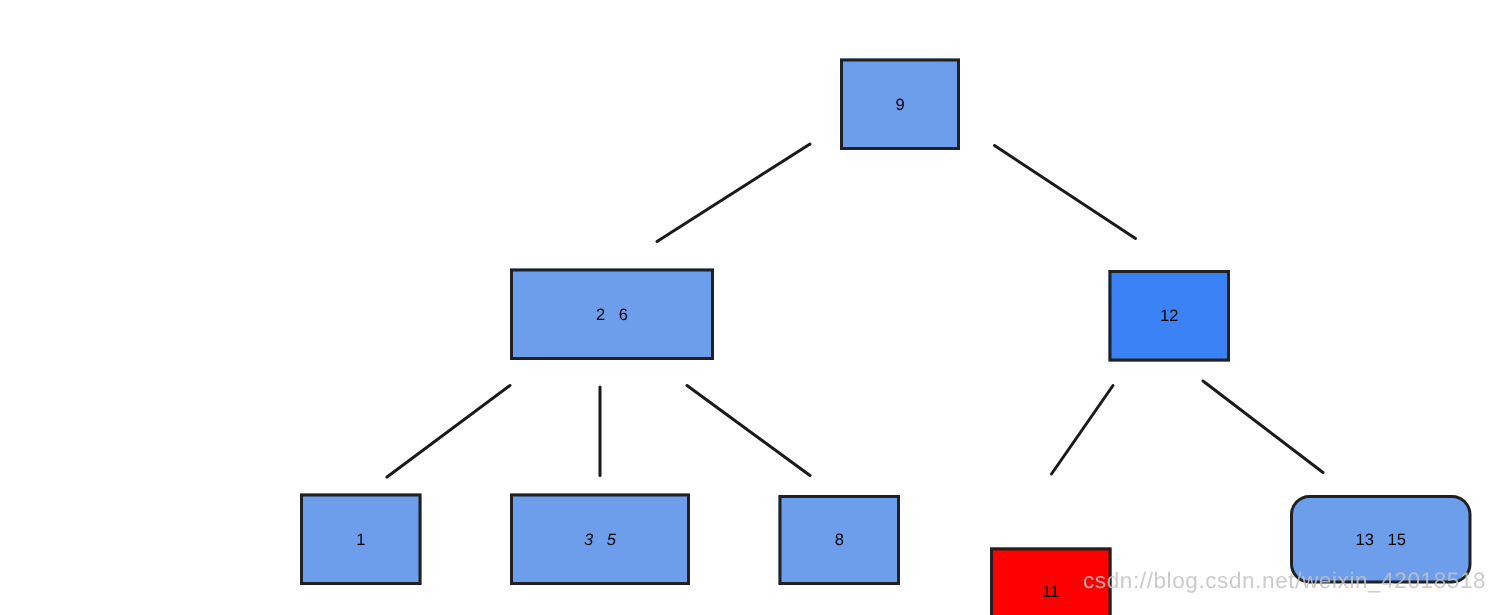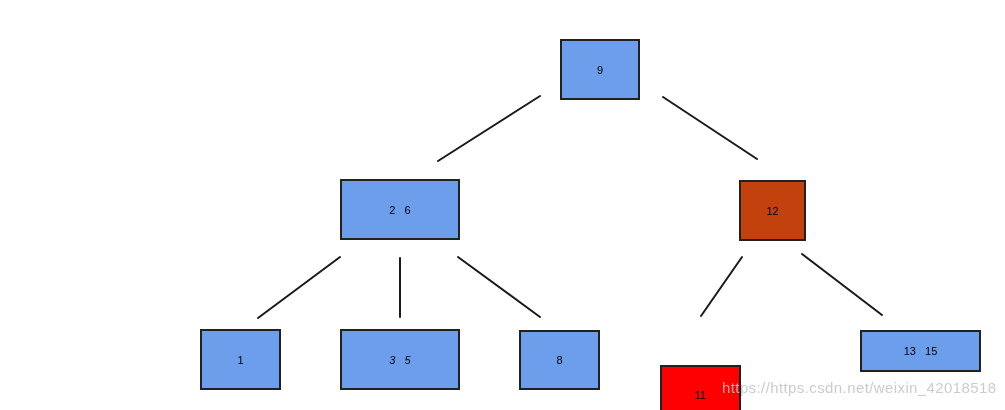--- a/index.html
+++ b/index.html
@@ -56,22 +56,22 @@
       <line x1="540" y1="96" x2="438" y2="161" stroke="#1a1a1a" stroke-width="2" stroke-linecap="round"></line>
       <line x1="663" y1="97" x2="757" y2="159" stroke="#1a1a1a" stroke-width="2" stroke-linecap="round"></line>
       <line x1="340" y1="257" x2="258" y2="318" stroke="#1a1a1a" stroke-width="2" stroke-linecap="round"></line>
       <line x1="400" y1="258" x2="400" y2="317" stroke="#1a1a1a" stroke-width="2" stroke-linecap="round"></line>
       <line x1="458" y1="257" x2="540" y2="317" stroke="#1a1a1a" stroke-width="2" stroke-linecap="round"></line>
       <line x1="742" y1="257" x2="701" y2="316" stroke="#1a1a1a" stroke-width="2" stroke-linecap="round"></line>
       <line x1="802" y1="254" x2="882" y2="315" stroke="#1a1a1a" stroke-width="2" stroke-linecap="round"></line>
     </svg>
   <div id="nodes">
       <div class="node" style="left: 560px; top: 39px; width: 80px; height: 61px; background: rgb(109, 158, 235); border-color: rgb(33, 33, 33); color: rgb(0, 0, 0);">9</div>
-      <div class="node" style="left: 340px; top: 179px; width: 120px; height: 61px; background: rgb(109, 158, 235); border-color: rgb(33, 33, 33); color: rgb(0, 0, 0);">2   6</div>
-      <div class="node" style="left: 739px; top: 180px; width: 67px; height: 61px; background: #c2410c; border-color: rgb(33, 33, 33); color: rgb(0, 0, 0);">12</div>
+      <div class="node" style="left: 340px; top: 179px; width: 136px; height: 61px; background: rgb(109, 158, 235); border-color: rgb(33, 33, 33); color: rgb(0, 0, 0);">2   6</div>
+      <div class="node" style="left: 739px; top: 180px; width: 81px; height: 61px; background: #3b82f6; border-color: rgb(33, 33, 33); color: rgb(0, 0, 0);">12</div>
       <div class="node" style="left: 200px; top: 329px; width: 81px; height: 61px; background: rgb(109, 158, 235); border-color: rgb(33, 33, 33); color: rgb(0, 0, 0);">1</div>
       <div class="node" style="left: 340px; top: 329px; width: 120px; height: 61px; background: rgb(109, 158, 235); border-color: rgb(33, 33, 33); color: rgb(0, 0, 0); font-style: italic;">3   5</div>
       <div class="node" style="left: 519px; top: 330px; width: 81px; height: 60px; background: rgb(109, 158, 235); border-color: rgb(33, 33, 33); color: rgb(0, 0, 0);">8</div>
       <div class="node" style="left: 660px; top: 330px; width: 81px; height: 59px; background: rgb(255, 0, 0); border-color: rgb(33, 33, 33); color: rgb(0, 0, 0); margin-top: 35px;">11</div>
-      <div class="node" style="left: 860px; top: 330px; width: 121px; height: 42px; background: rgb(109, 158, 235); border-color: rgb(33, 33, 33); color: rgb(0, 0, 0);">13   15</div>
+      <div class="node" style="left: 860px; top: 330px; width: 121px; height: 59px; background: rgb(109, 158, 235); border-color: rgb(33, 33, 33); color: rgb(0, 0, 0); border-radius: 13px;">13   15</div>
     </div>
-  <div class="watermark" style="left: 722px; top: 379px; color: rgb(195, 195, 195);">https://https.csdn.net/weixin_42018518</div>
+  <div class="watermark" style="left: 722px; top: 379px; color: rgb(195, 195, 195);">csdn://blog.csdn.net/weixin_42018518</div>
 </div>
 
 </body></html>

